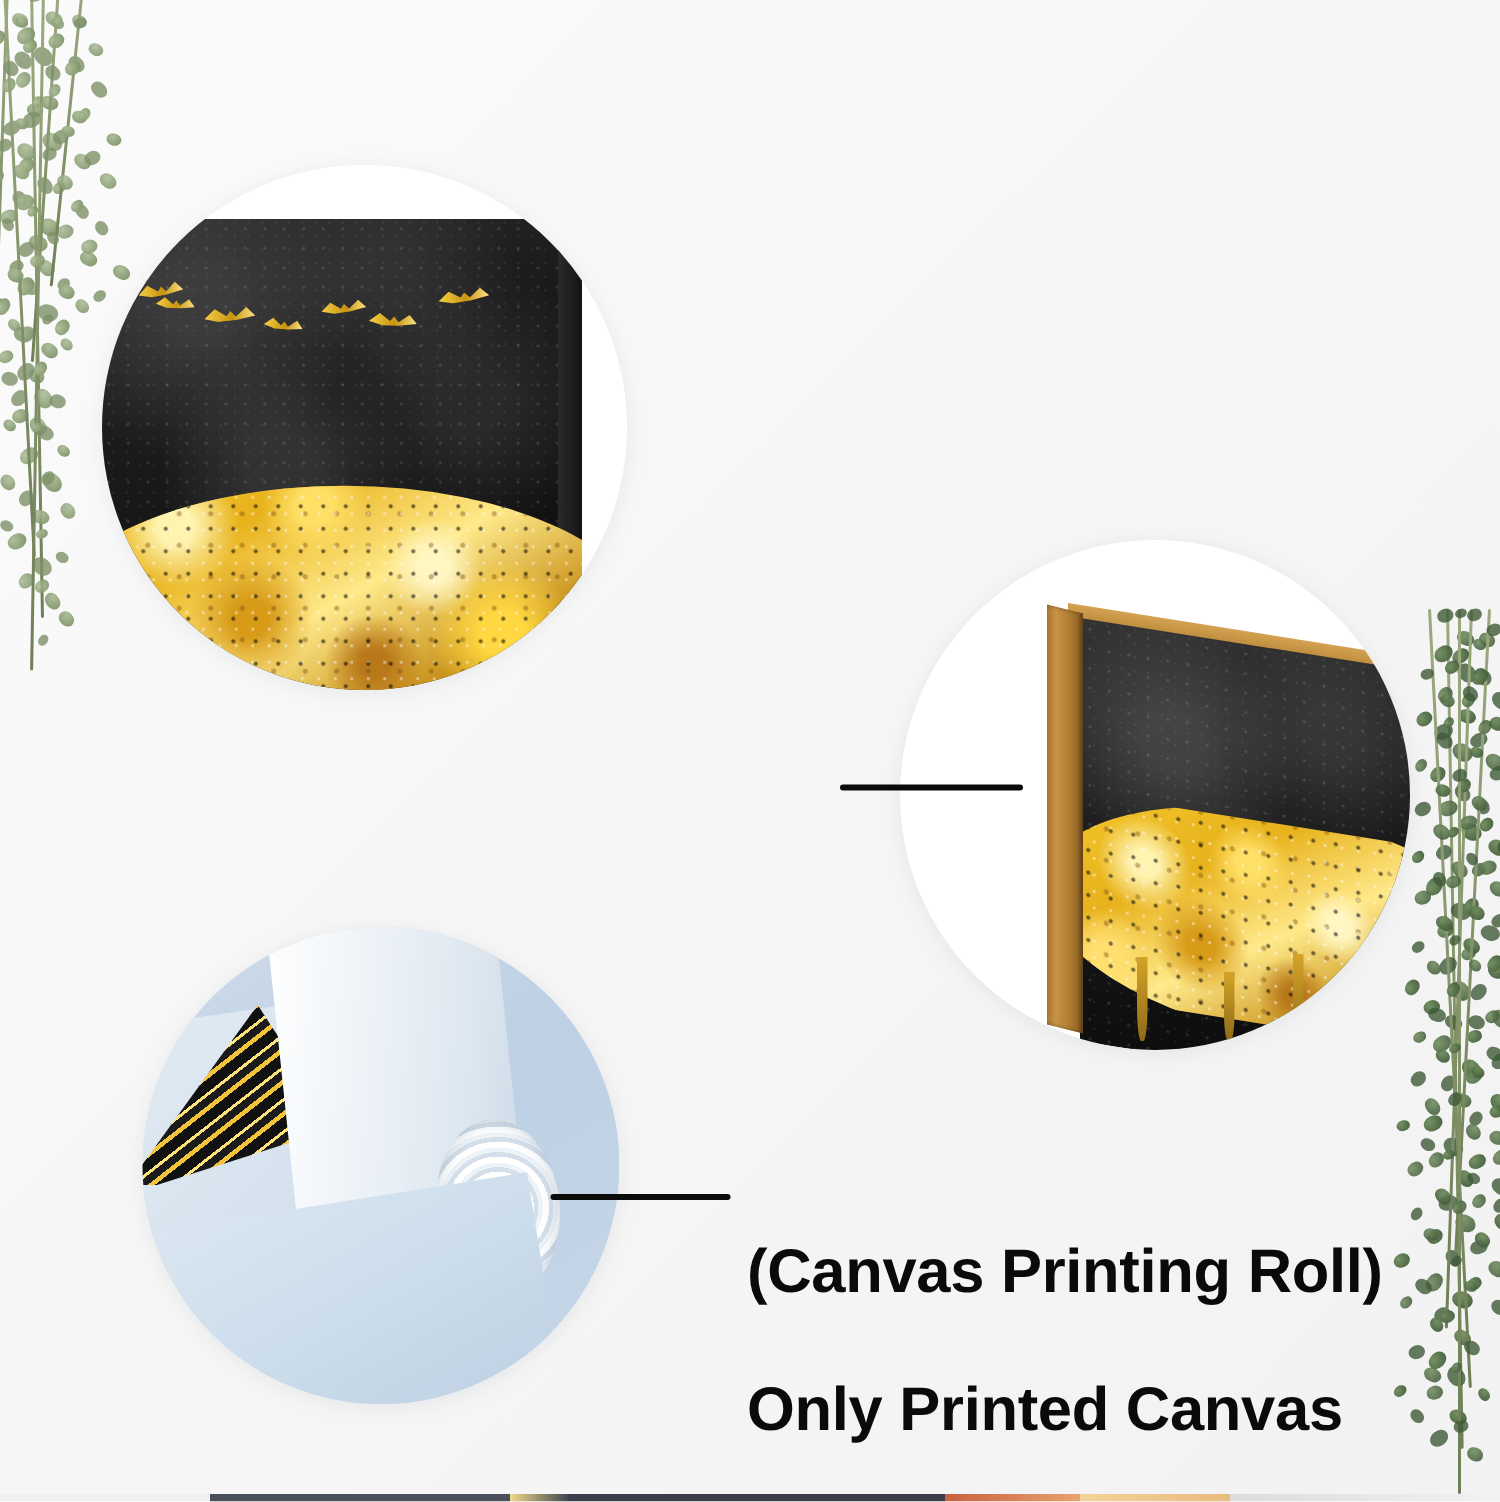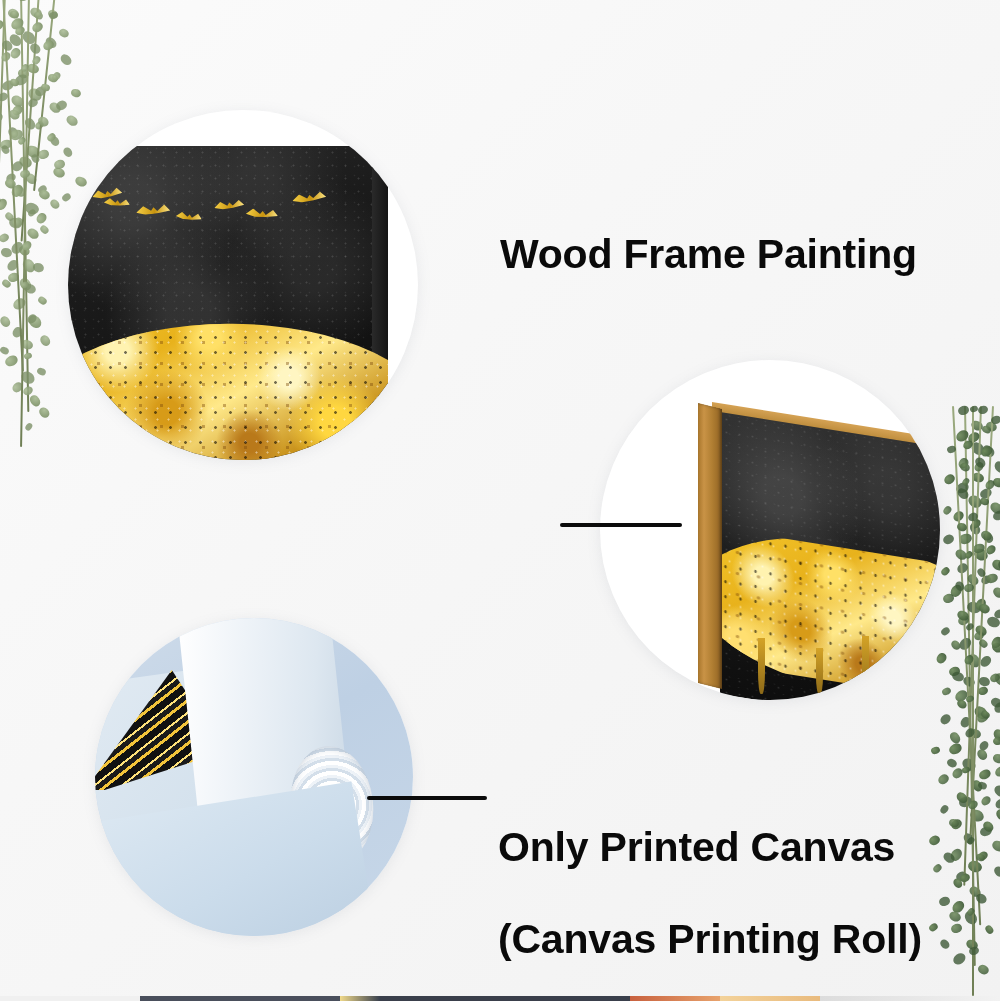--- a/index.html
+++ b/index.html
@@ -246,26 +246,25 @@
 
   <div class="photo-circle soft-shadow" id="circle-roll">
     <div class="bg-blue"></div>
     <div class="sheet-back"></div>
     <div class="printed-corner"></div>
     <div class="roll-body"></div>
     <div class="roll-end"></div>
     <div class="sheet-front"></div>
   </div>
 
-  <div class="label" id="label-wood">Wood Frame Painting</div>
 
 
   <div class="label" id="label-roll">
+    <div>(Canvas Printing Roll)</div>
     <div>Only Printed Canvas</div>
-    <div>(Canvas Printing Roll)</div>
   </div>
 
   <div class="leader-line" id="leader-float"></div>
   <div class="leader-line" id="leader-roll"></div>
 
   <div class="vine" id="vine-left" style="left:-6px; top:-8px; width:120px; height:470px;">
       <div class="stem" style="left: 10px; height: 300px; transform: rotate(2deg); transform-origin: center top;"></div>
       <div class="leaf" style="left: 4.36794px; top: 0px; width: 9.5px; height: 7.79px; background: radial-gradient(circle at 35% 30%, rgb(125, 145, 104) 0%, rgb(125, 145, 104) 85%); opacity: 0.8; transform: rotate(-18deg);"></div>
       <div class="leaf" style="left: 14.2754px; top: 16.9833px; width: 10.5px; height: 8.61px; background: radial-gradient(circle at 35% 30%, rgb(169, 187, 148) 0%, rgb(125, 145, 104) 85%); opacity: 0.87; transform: rotate(27deg);"></div>
       <div class="leaf" style="left: -1.55708px; top: 29.4889px; width: 11.5px; height: 9.43px; background: radial-gradient(circle at 35% 30%, rgb(169, 187, 148) 0%, rgb(125, 145, 104) 85%); opacity: 0.94; transform: rotate(-36deg);"></div>

